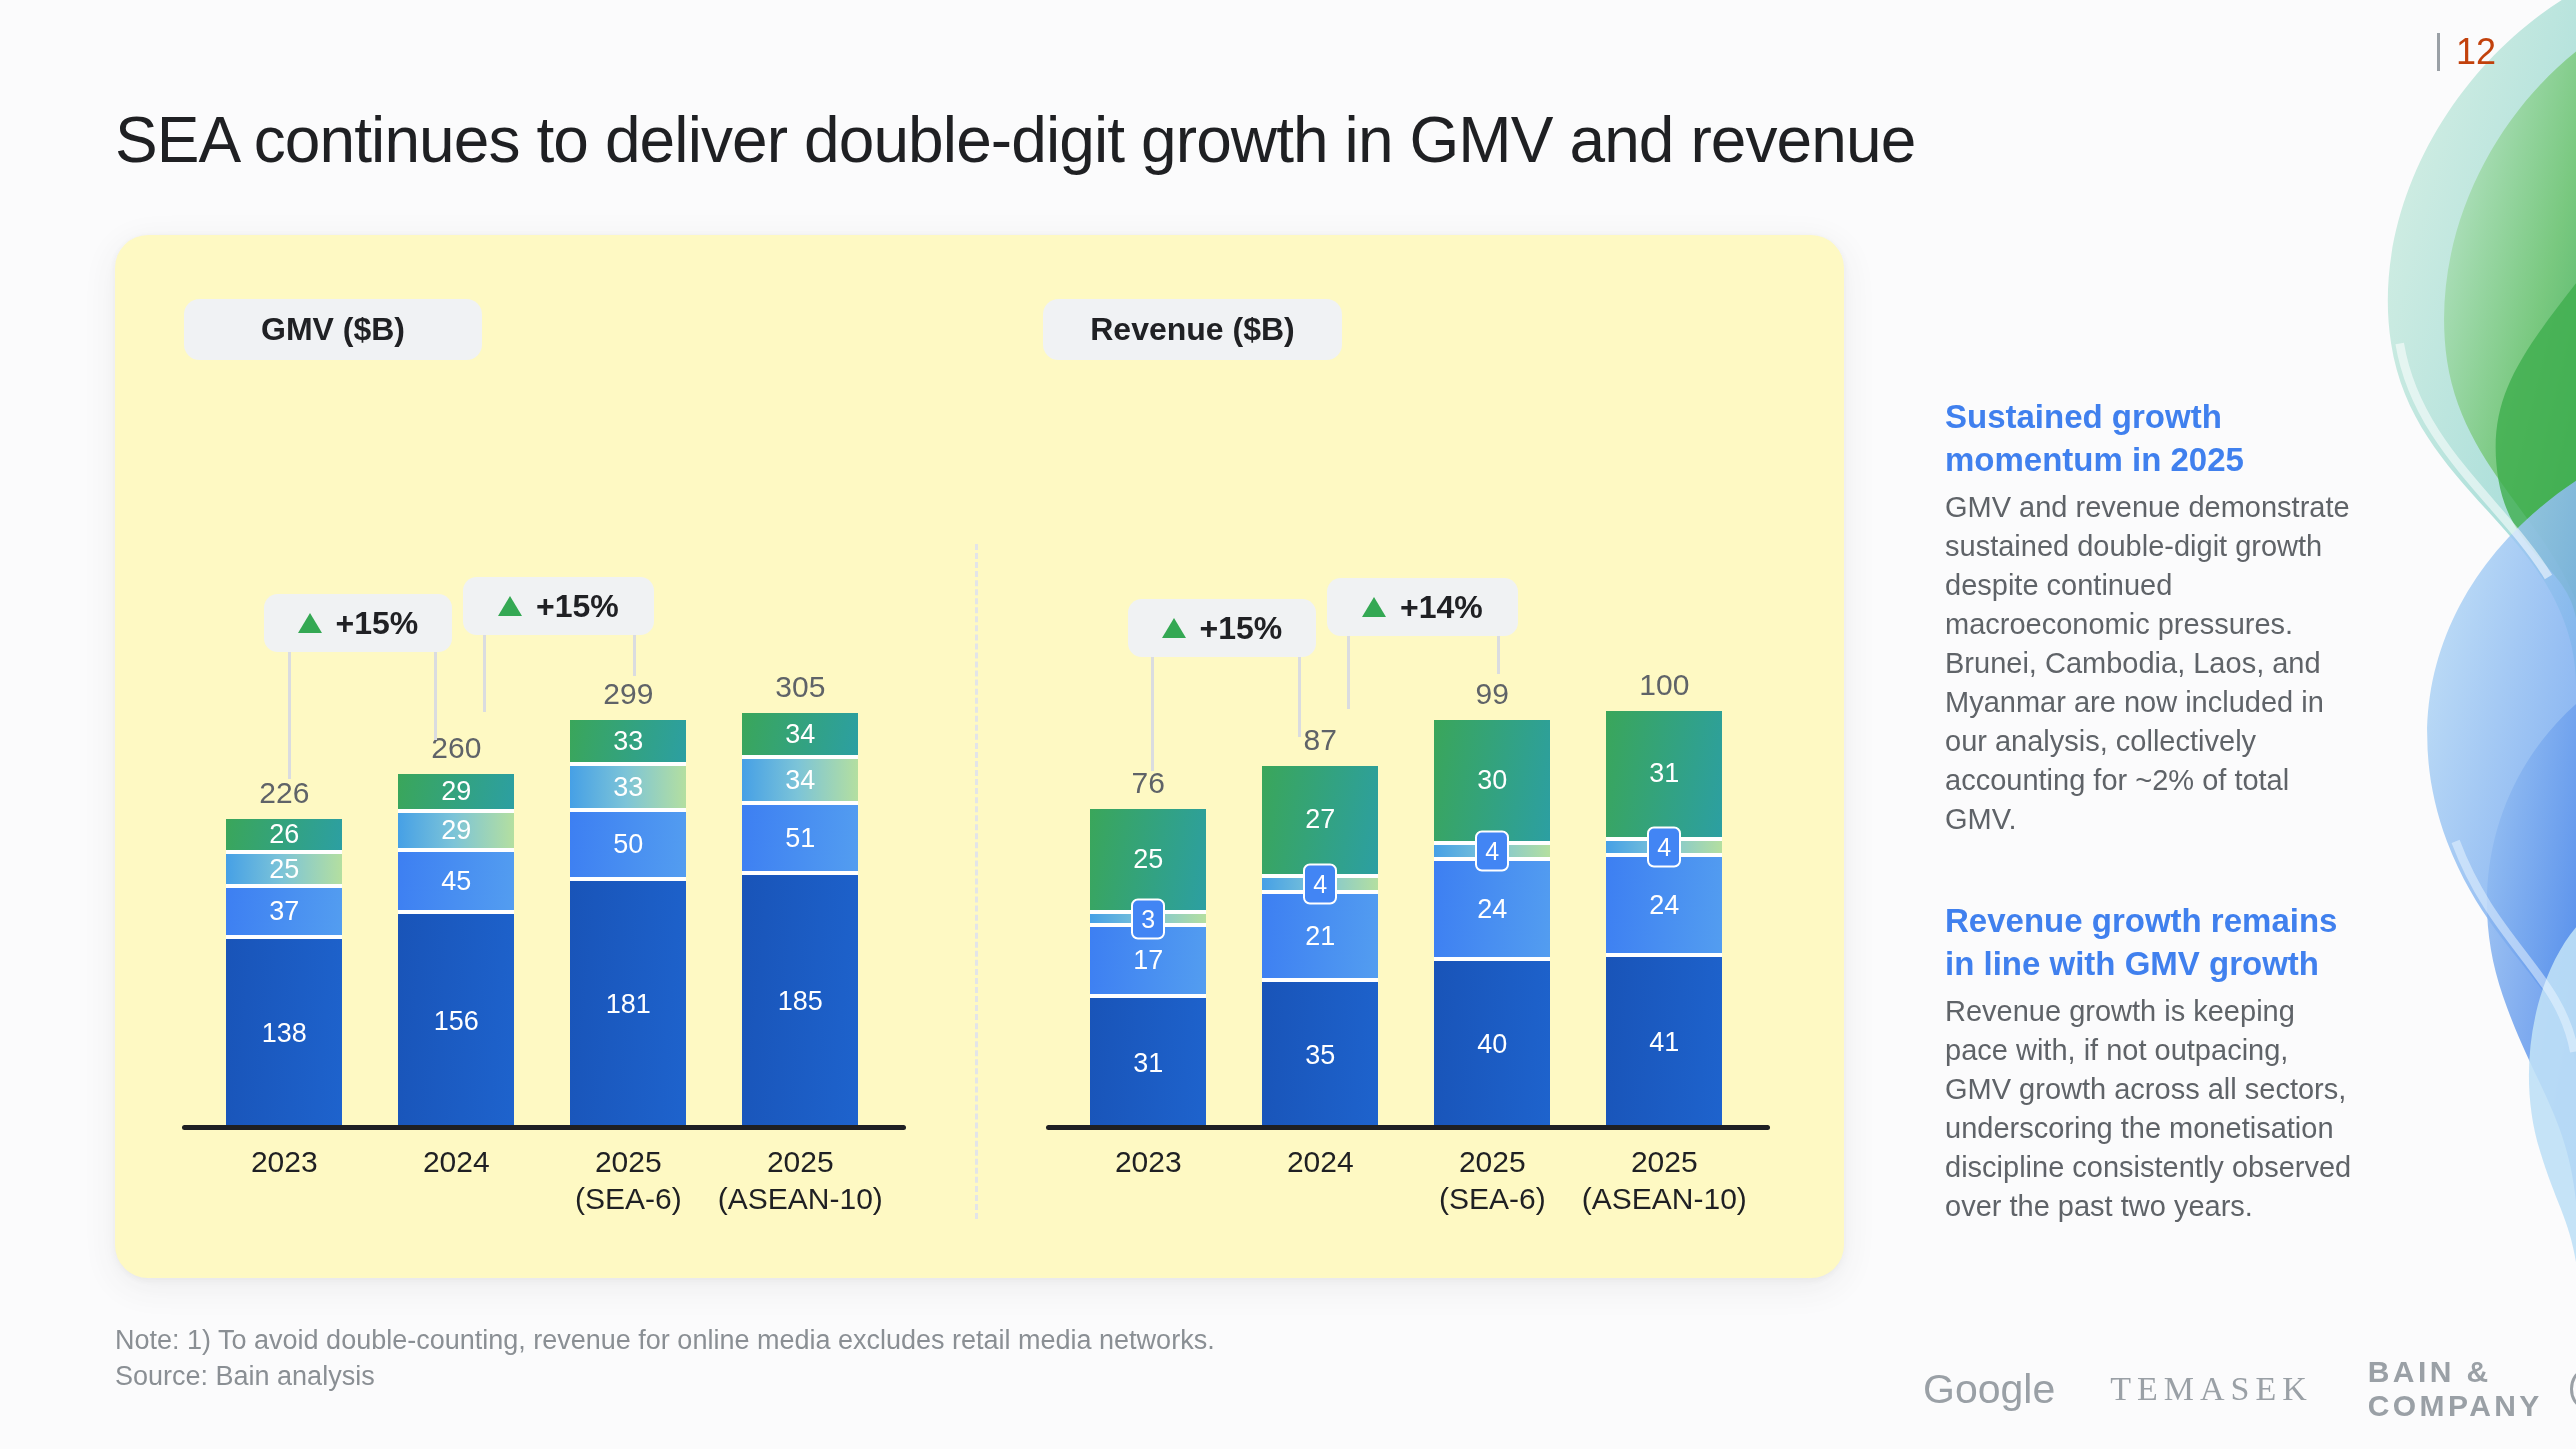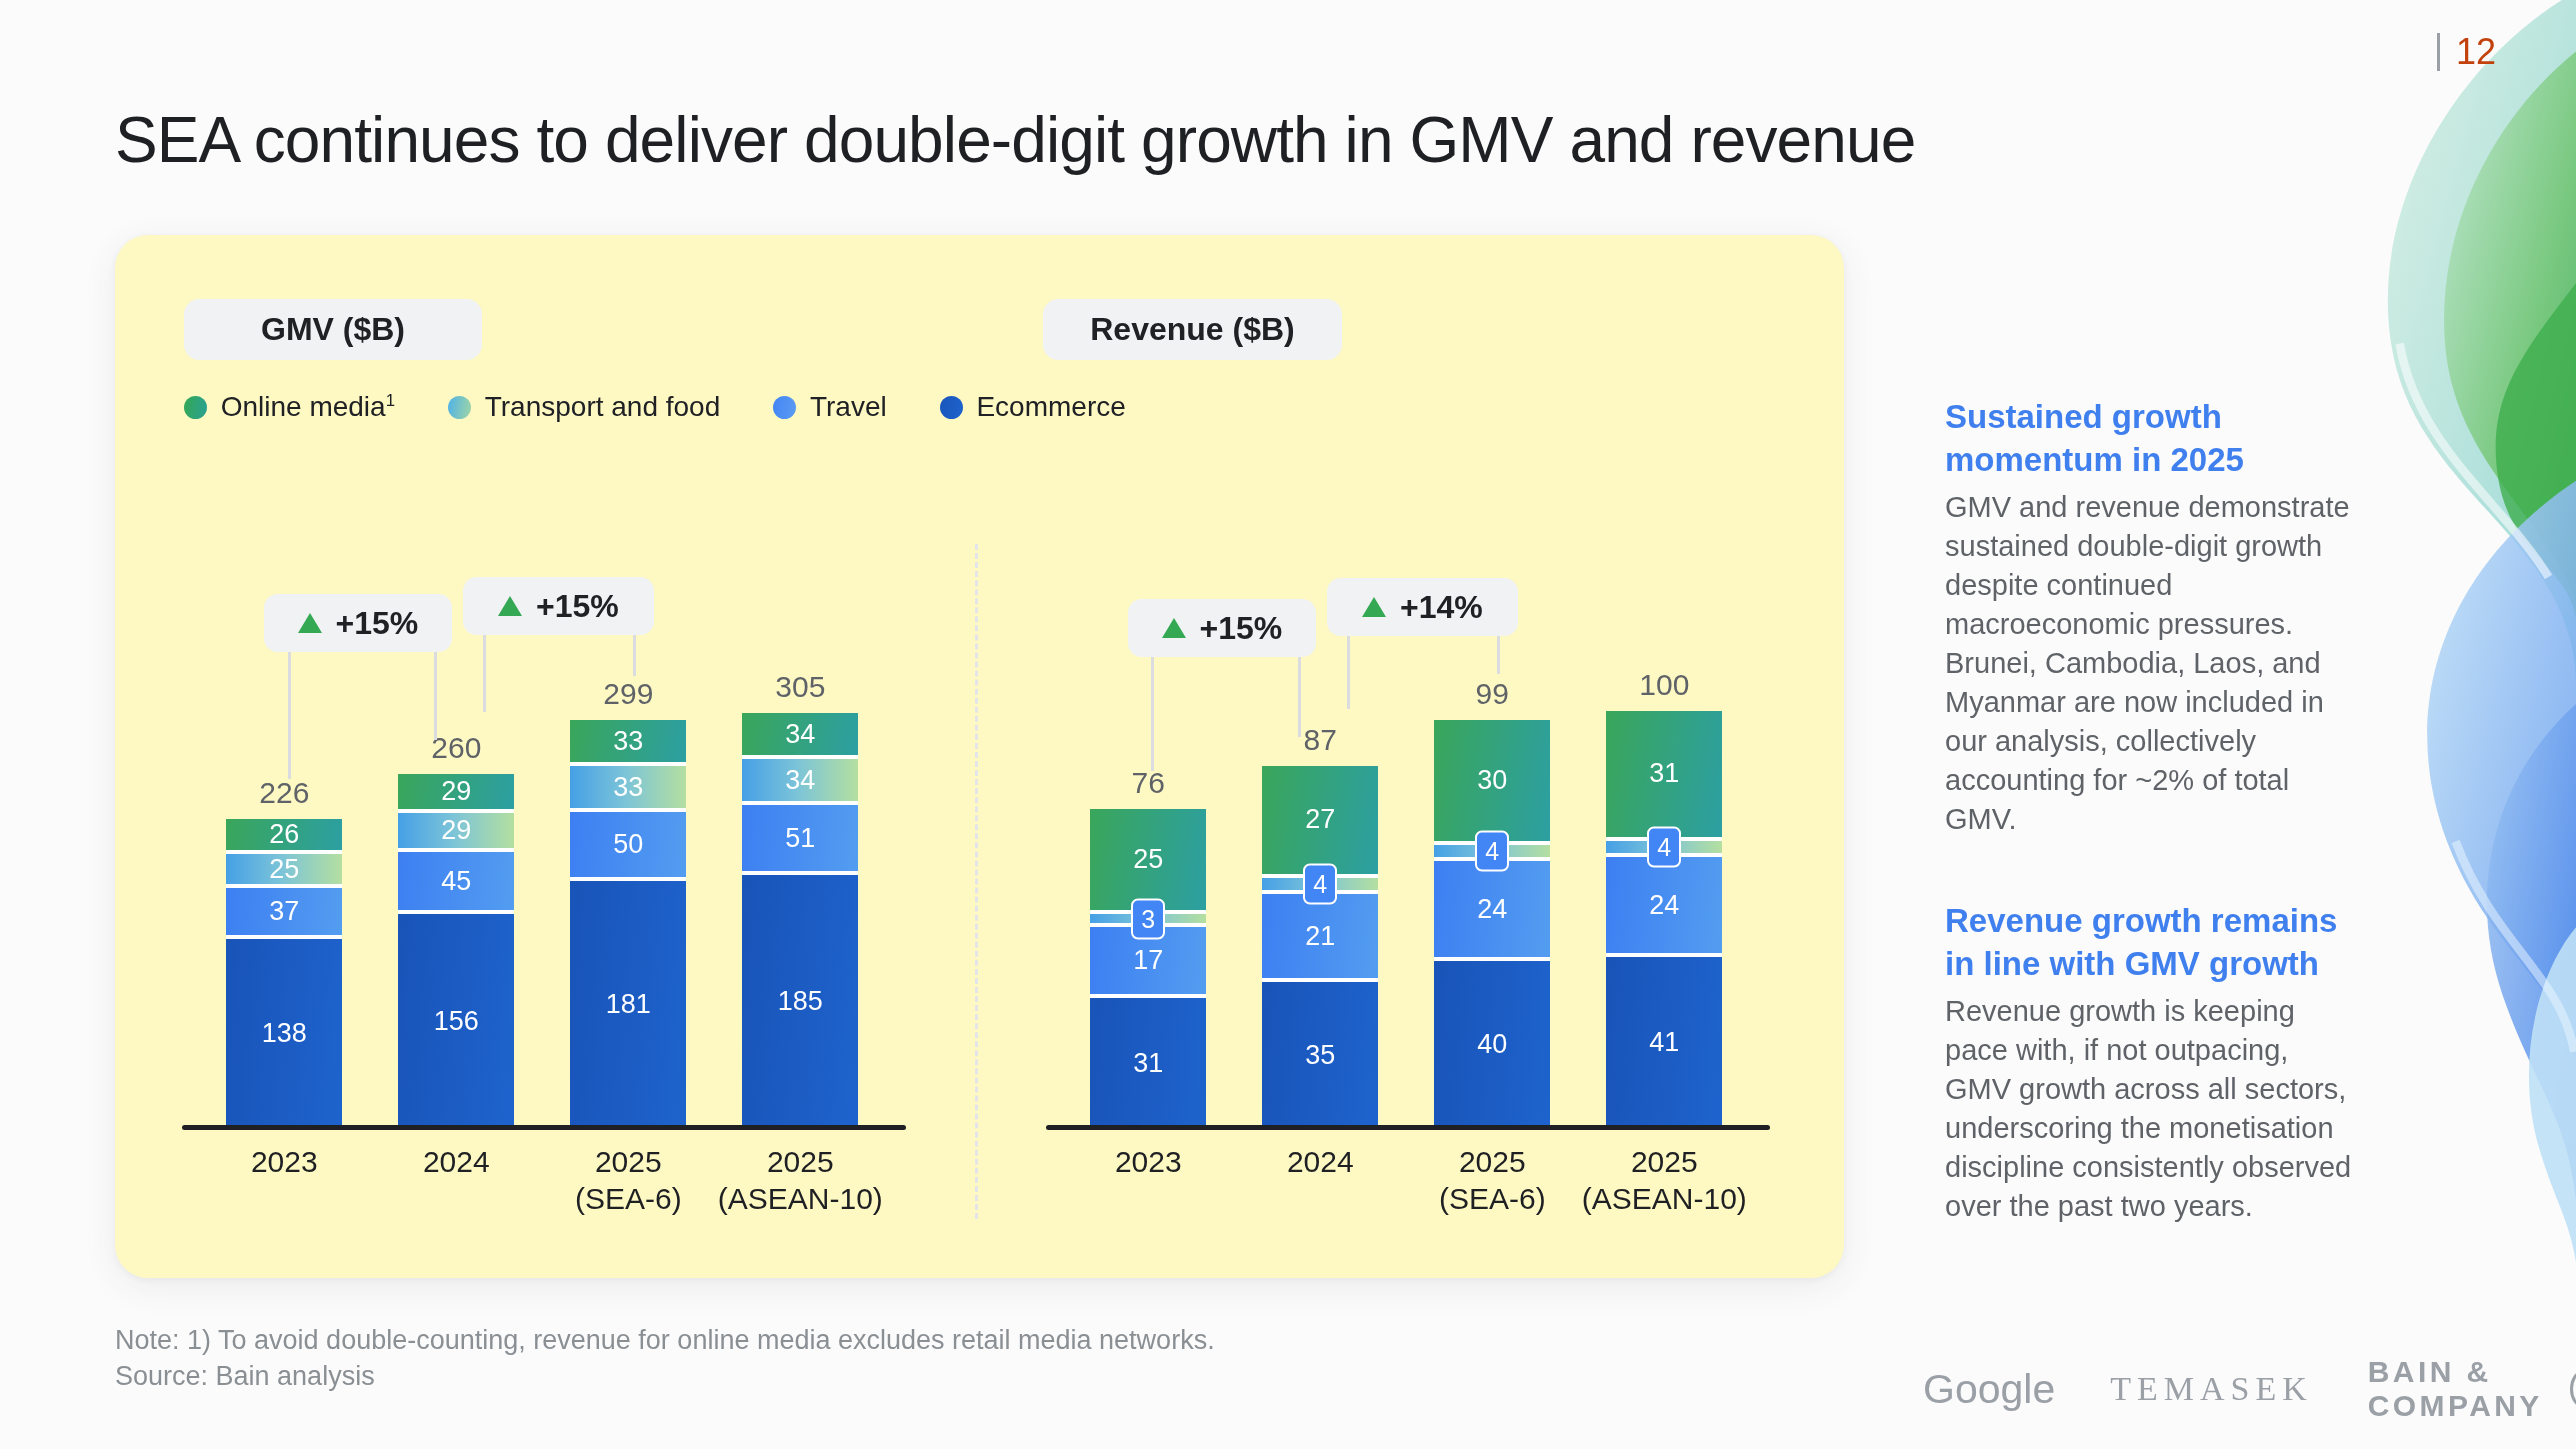--- a/index.html
+++ b/index.html
@@ -135,38 +135,20 @@
   <span>12</span>
 </div>
 
 <h1 class="slide-title">SEA continues to deliver double-digit growth in GMV and revenue</h1>
 
 <div class="card">
 
   <div class="chart-chip chip-gmv">GMV ($B)</div>
   <div class="chart-chip chip-rev">Revenue ($B)</div>
 
-  <div class="legend">
-    <div class="legend-item">
-      <span class="dot dot-online"></span>
-      <span><span>Online media</span><sup>1</sup></span>
-    </div>
-    <div class="legend-item">
-      <span class="dot dot-transport"></span>
-      <span>Transport and food</span>
-    </div>
-    <div class="legend-item">
-      <span class="dot dot-travel"></span>
-      <span>Travel</span>
-    </div>
-    <div class="legend-item">
-      <span class="dot dot-ecom"></span>
-      <span>Ecommerce</span>
-    </div>
-  </div>
 
   <div class="leg" style="left:173px;top:417px;height:127px"></div>
   <div class="leg" style="left:319px;top:417px;height:88px"></div>
   <div class="leg" style="left:368px;top:399px;height:78px"></div>
   <div class="leg" style="left:518px;top:399px;height:42px"></div>
 
   <div class="leg" style="left:1036px;top:422px;height:114px"></div>
   <div class="leg" style="left:1183px;top:422px;height:80px"></div>
   <div class="leg" style="left:1232px;top:400px;height:74px"></div>
   <div class="leg" style="left:1382px;top:400px;height:39px"></div>

